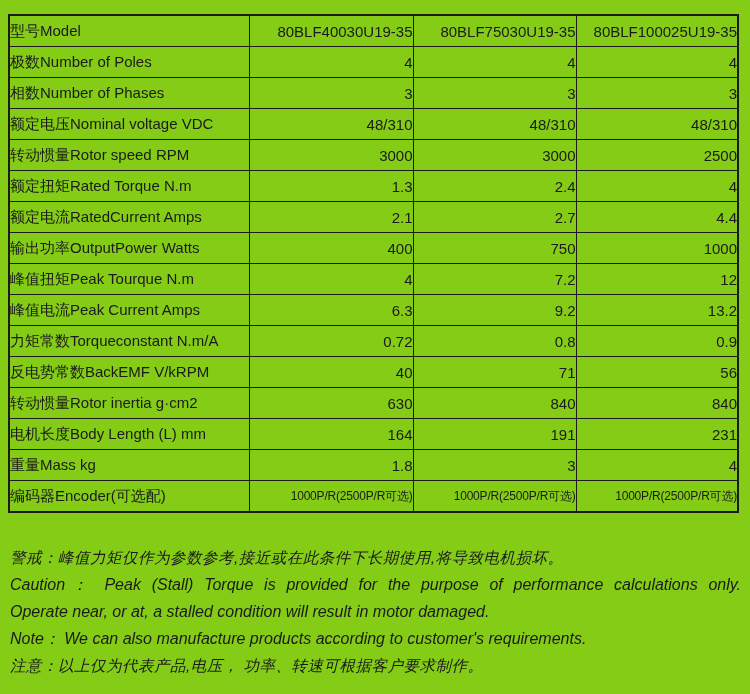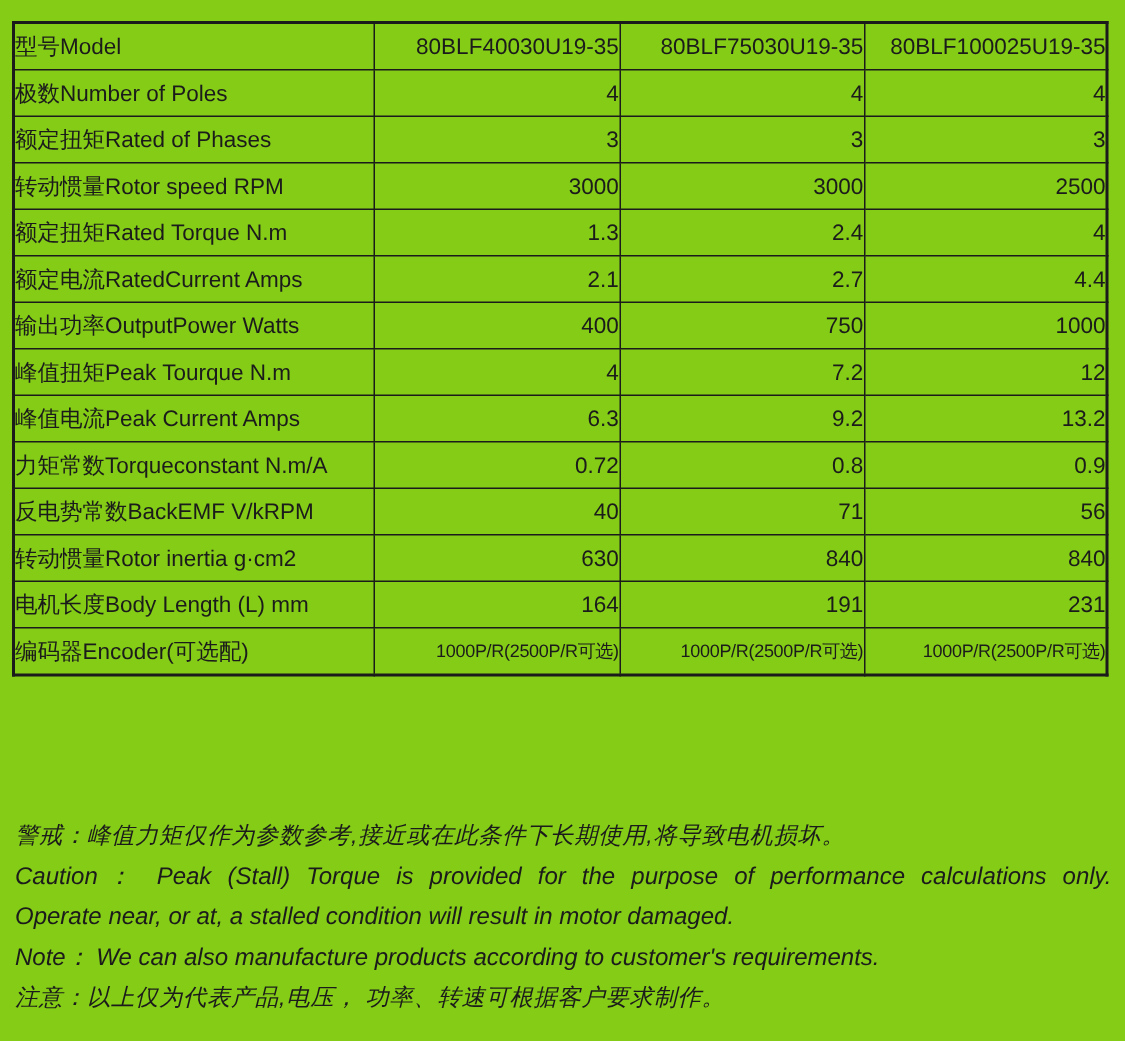--- a/index.html
+++ b/index.html
@@ -85,24 +85,30 @@
       <td class="val">80BLF75030U19-35</td>
       <td class="val">80BLF100025U19-35</td>
     </tr>
     <tr>
       <td class="label">极数Number of Poles</td>
       <td class="val">4</td>
       <td class="val">4</td>
       <td class="val">4</td>
     </tr>
     <tr>
-      <td class="label">额定扭矩Rated of Phases</td>
+      <td class="label">相数Number of Phases</td>
       <td class="val">3</td>
       <td class="val">3</td>
       <td class="val">3</td>
+    </tr>
+    <tr>
+      <td class="label">额定电压Nominal voltage VDC</td>
+      <td class="val">48/310</td>
+      <td class="val">48/310</td>
+      <td class="val">48/310</td>
     </tr>
     <tr>
       <td class="label">转动惯量Rotor speed RPM</td>
       <td class="val">3000</td>
       <td class="val">3000</td>
       <td class="val">2500</td>
     </tr>
     <tr>
       <td class="label">额定扭矩Rated Torque N.m</td>
       <td class="val">1.3</td>
@@ -150,20 +156,26 @@
       <td class="val">630</td>
       <td class="val">840</td>
       <td class="val">840</td>
     </tr>
     <tr>
       <td class="label">电机长度Body Length (L) mm</td>
       <td class="val">164</td>
       <td class="val">191</td>
       <td class="val">231</td>
     </tr>
+    <tr>
+      <td class="label">重量Mass kg</td>
+      <td class="val">1.8</td>
+      <td class="val">3</td>
+      <td class="val">4</td>
+    </tr>
     <tr class="encoder-row">
       <td class="label">编码器Encoder(可选配)</td>
       <td class="val">1000P/R(2500P/R可选)</td>
       <td class="val">1000P/R(2500P/R可选)</td>
       <td class="val">1000P/R(2500P/R可选)</td>
     </tr>
   </tbody>
     </table>
 
   <div class="notes">

